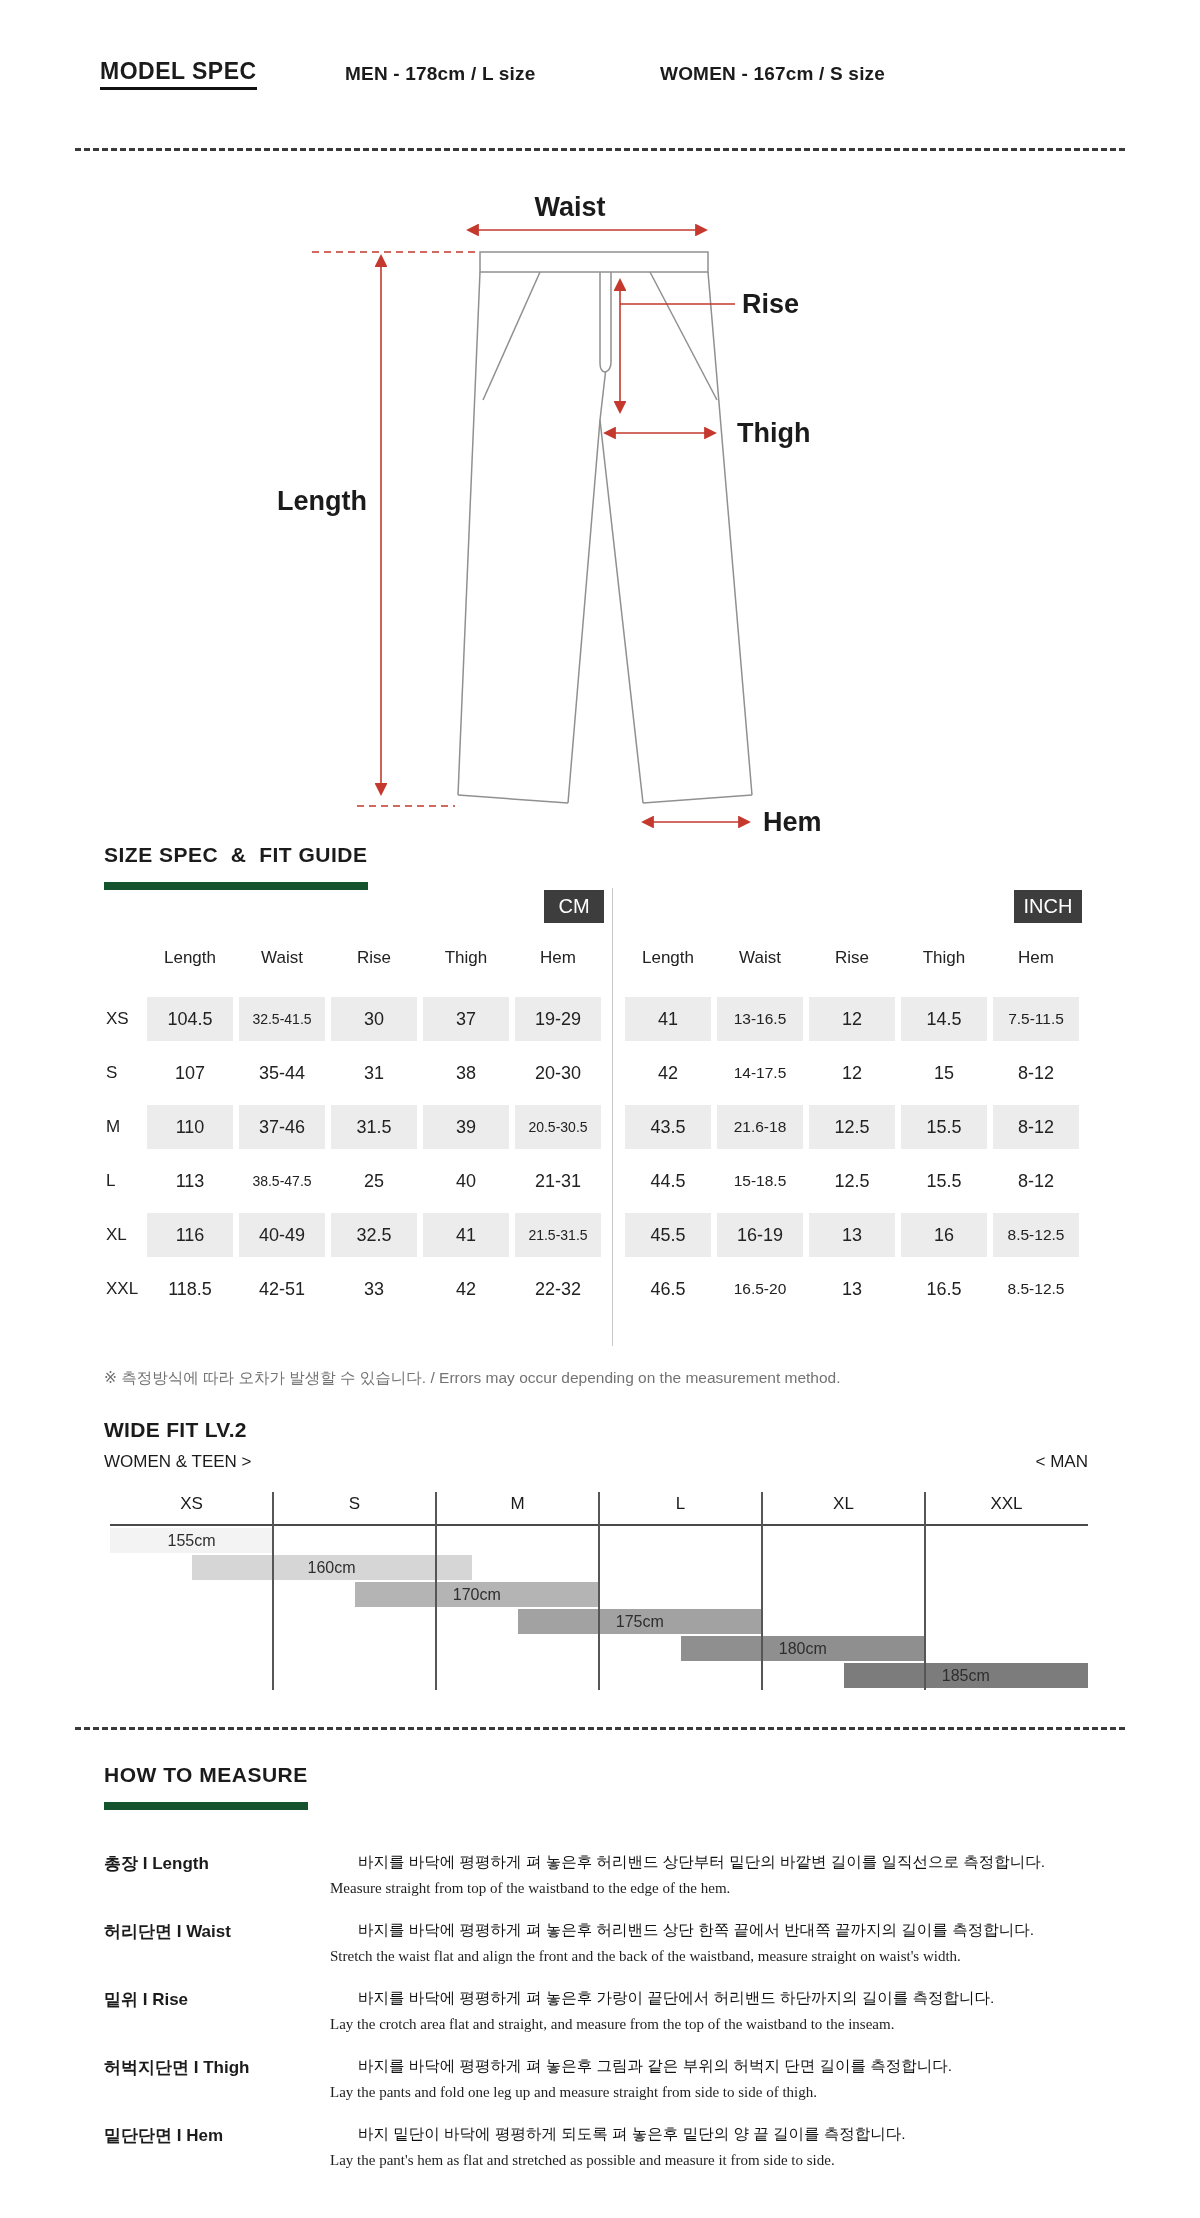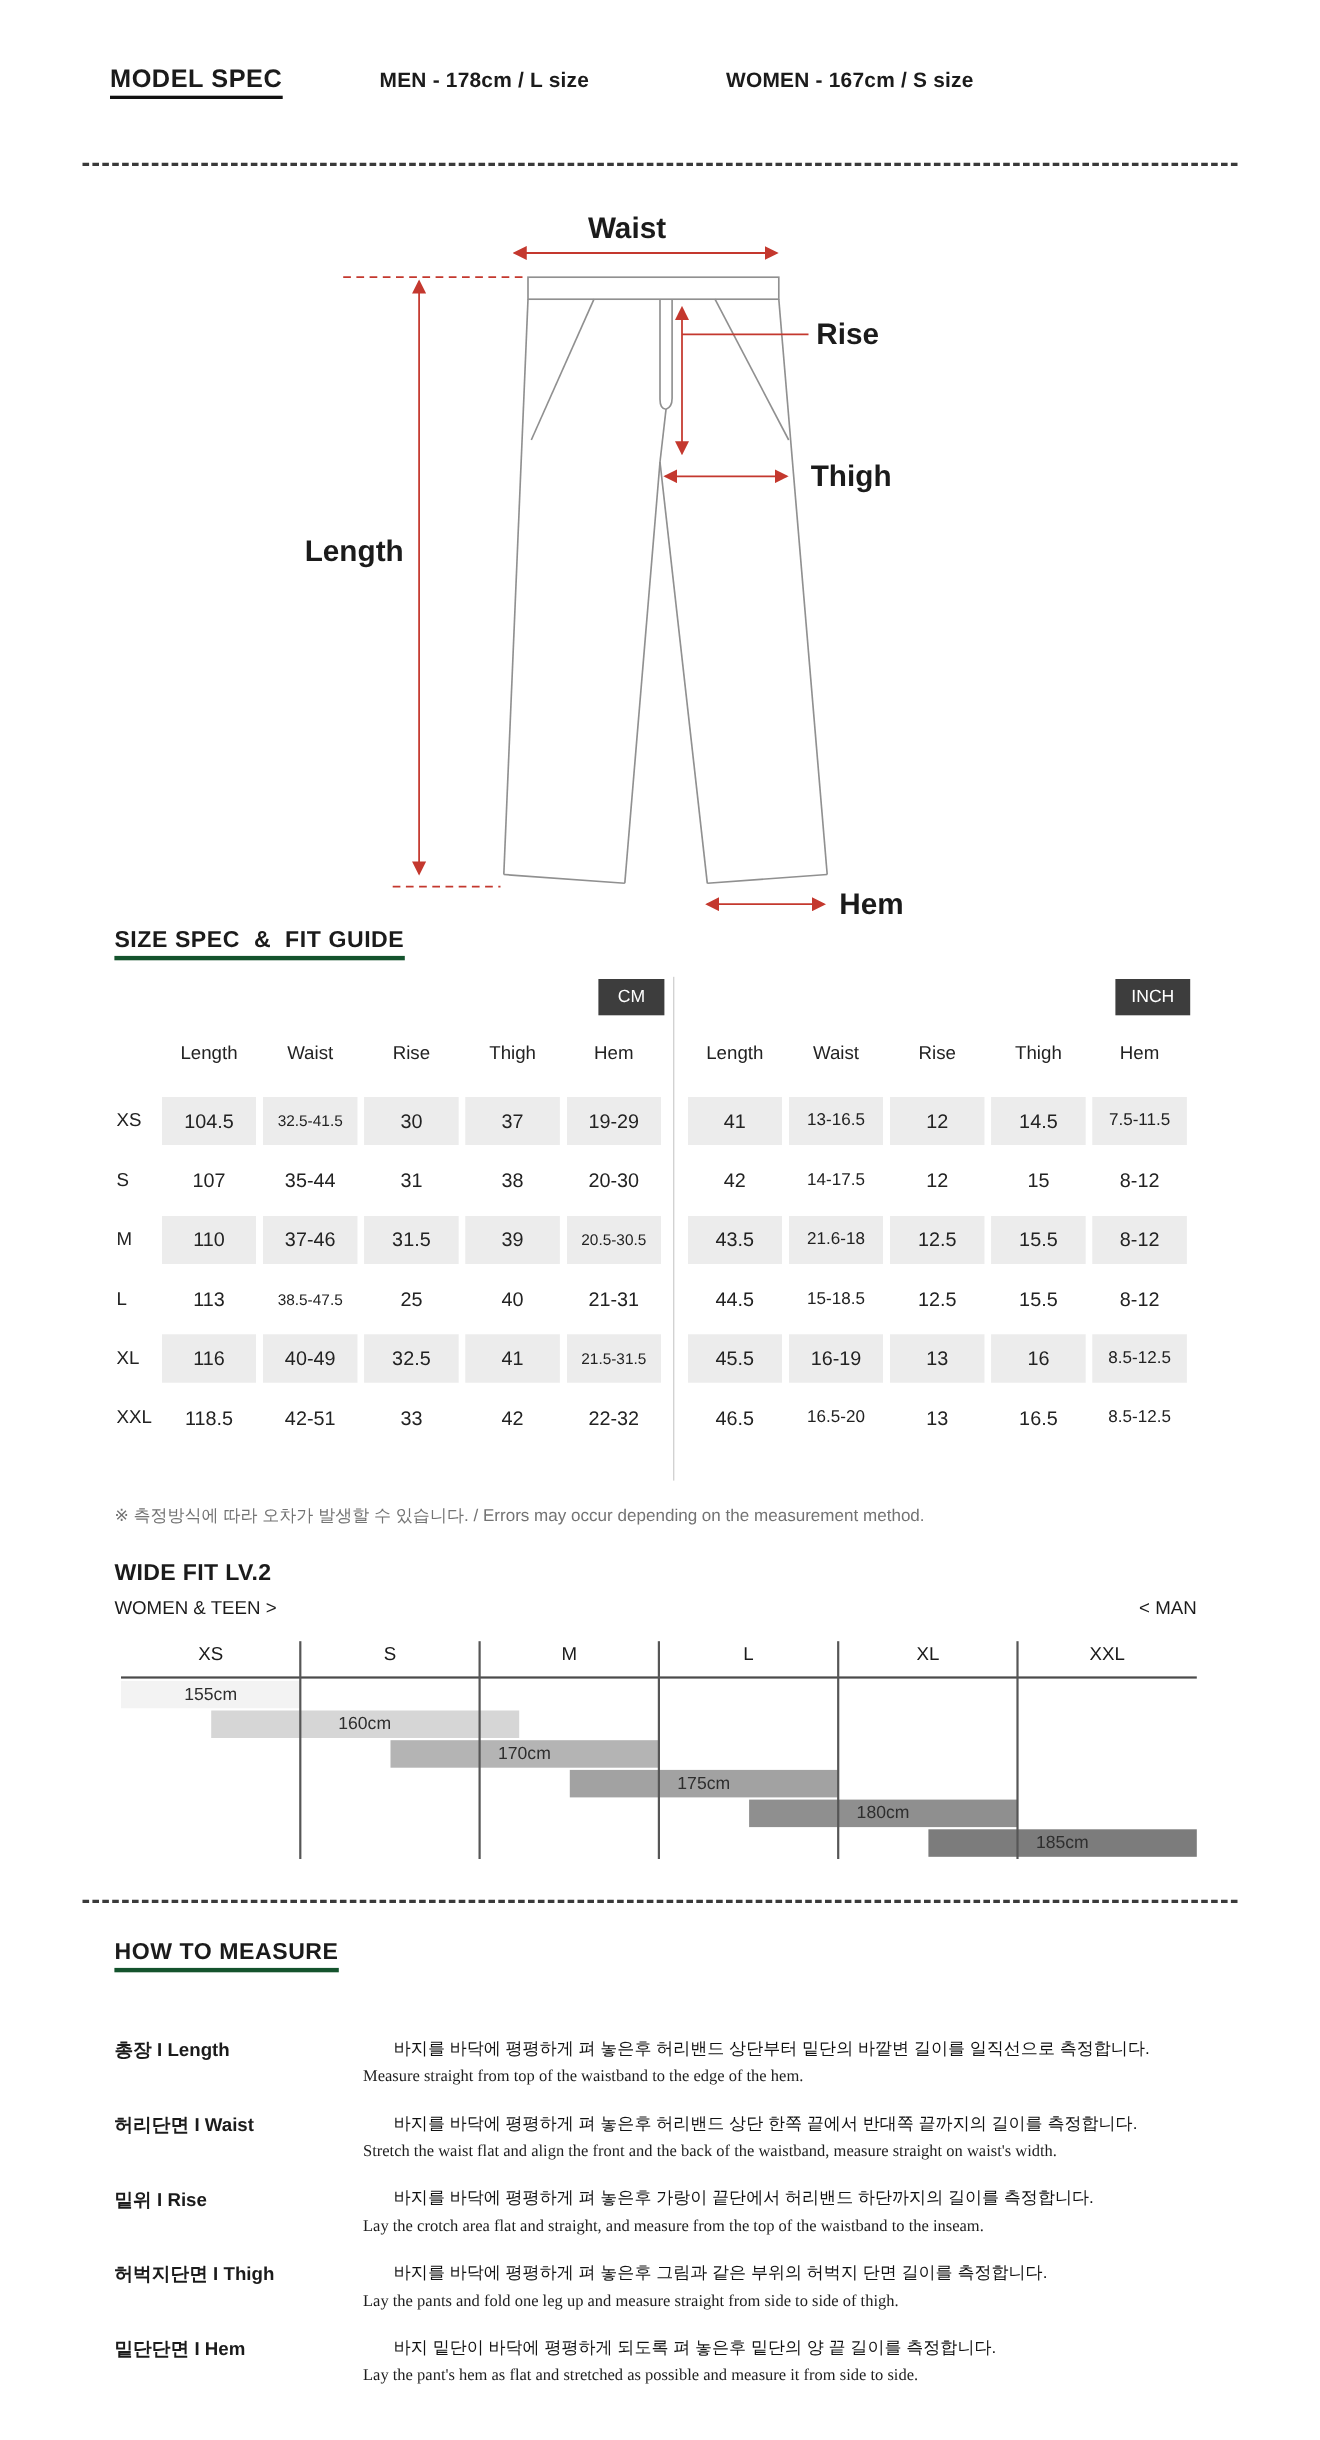--- a/index.html
+++ b/index.html
@@ -8,24 +8,24 @@
   .abs{position:absolute;}
 
   
   .model-spec{font-size:23px;font-weight:bold;letter-spacing:.5px;border-bottom:3px solid #111;padding-bottom:3px;}
   .model-sub{font-size:19px;font-weight:bold;letter-spacing:.2px;}
 
   
   .dash-divider{width:1050px;border-top:3px dashed #3a3a3a;height:0;}
 
   
-  .sec-title{font-size:21px;font-weight:bold;letter-spacing:.5px;border-bottom:4px solid #14532d;padding-bottom:3px;white-space:pre;}
-
-  
-  .unit-badge{background:#3d3d3d;color:#fff;font-size:16px;display:flex;align-items:center;justify-content:center;height:33px;}
+  .sec-title{font-size:21px;font-weight:bold;letter-spacing:.5px;border-bottom:8px solid #14532d;padding-bottom:16px;white-space:pre;}
+
+  
+  .unit-badge{background:#3d3d3d;color:#fff;font-size:20px;display:flex;align-items:center;justify-content:center;height:33px;}
 
   
   .size-table{display:grid;grid-auto-rows:54px;}
   .size-table .hd{height:40px;}
   .cell{display:flex;align-items:center;justify-content:center;font-size:18px;color:#222;}
   .cell.hd{font-size:17px;color:#222;}
   .cell.rowlab{justify-content:flex-start;padding-left:8px;font-size:17px;}
   .cell.sm{font-size:15.5px;}
   .cell.xs{font-size:14px;}
   .cell.shaded{background:#ececec;background-clip:padding-box;border:solid #fff;border-width:5px 3px;}

